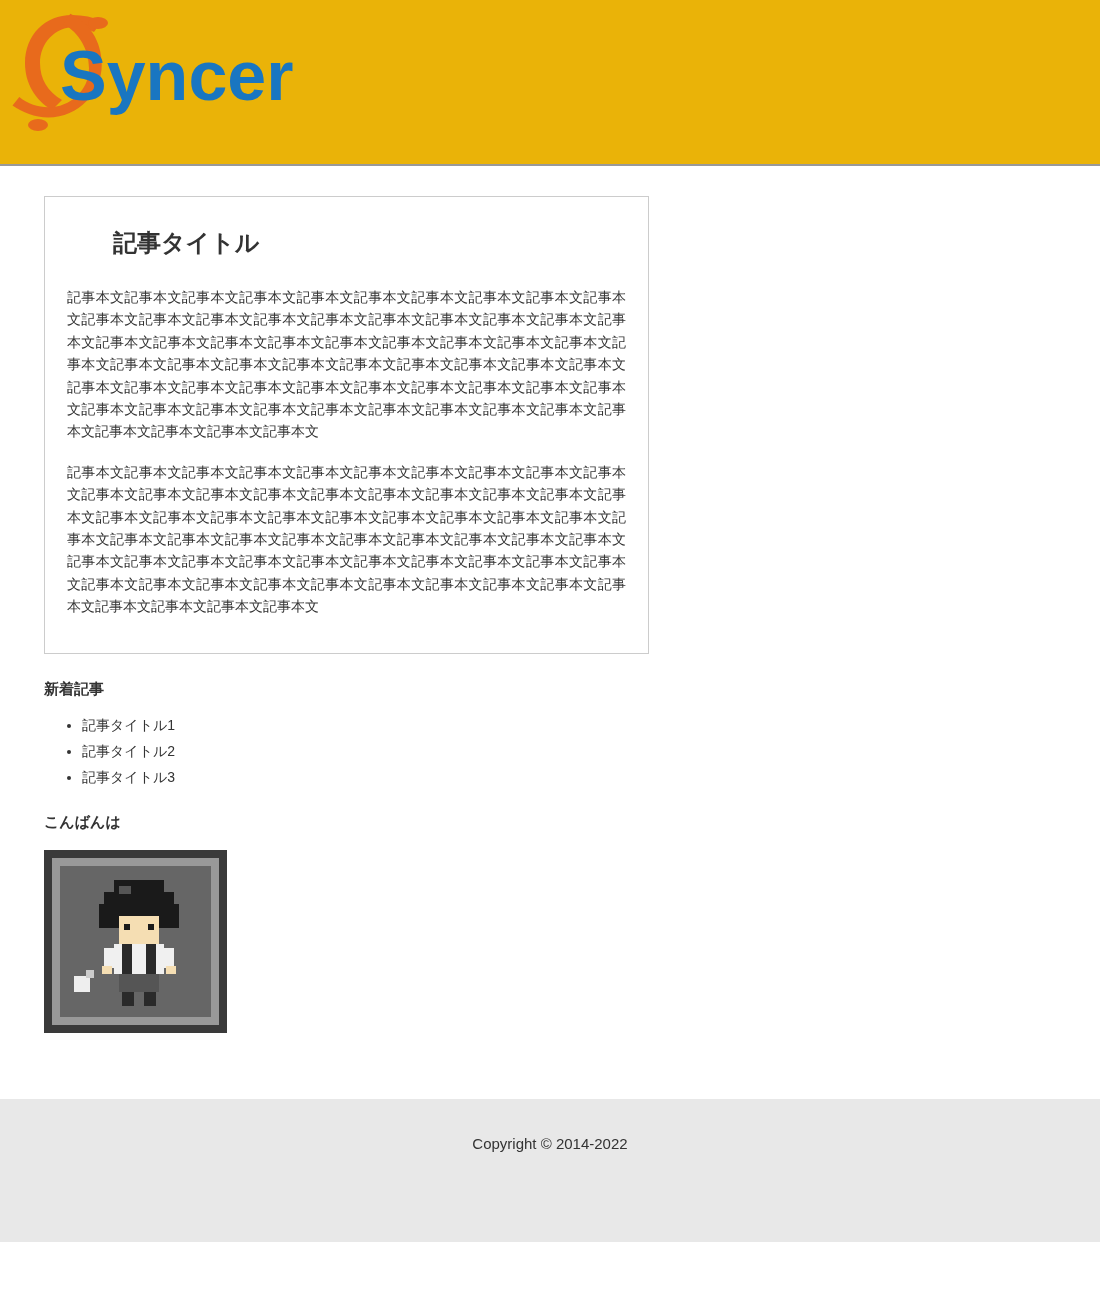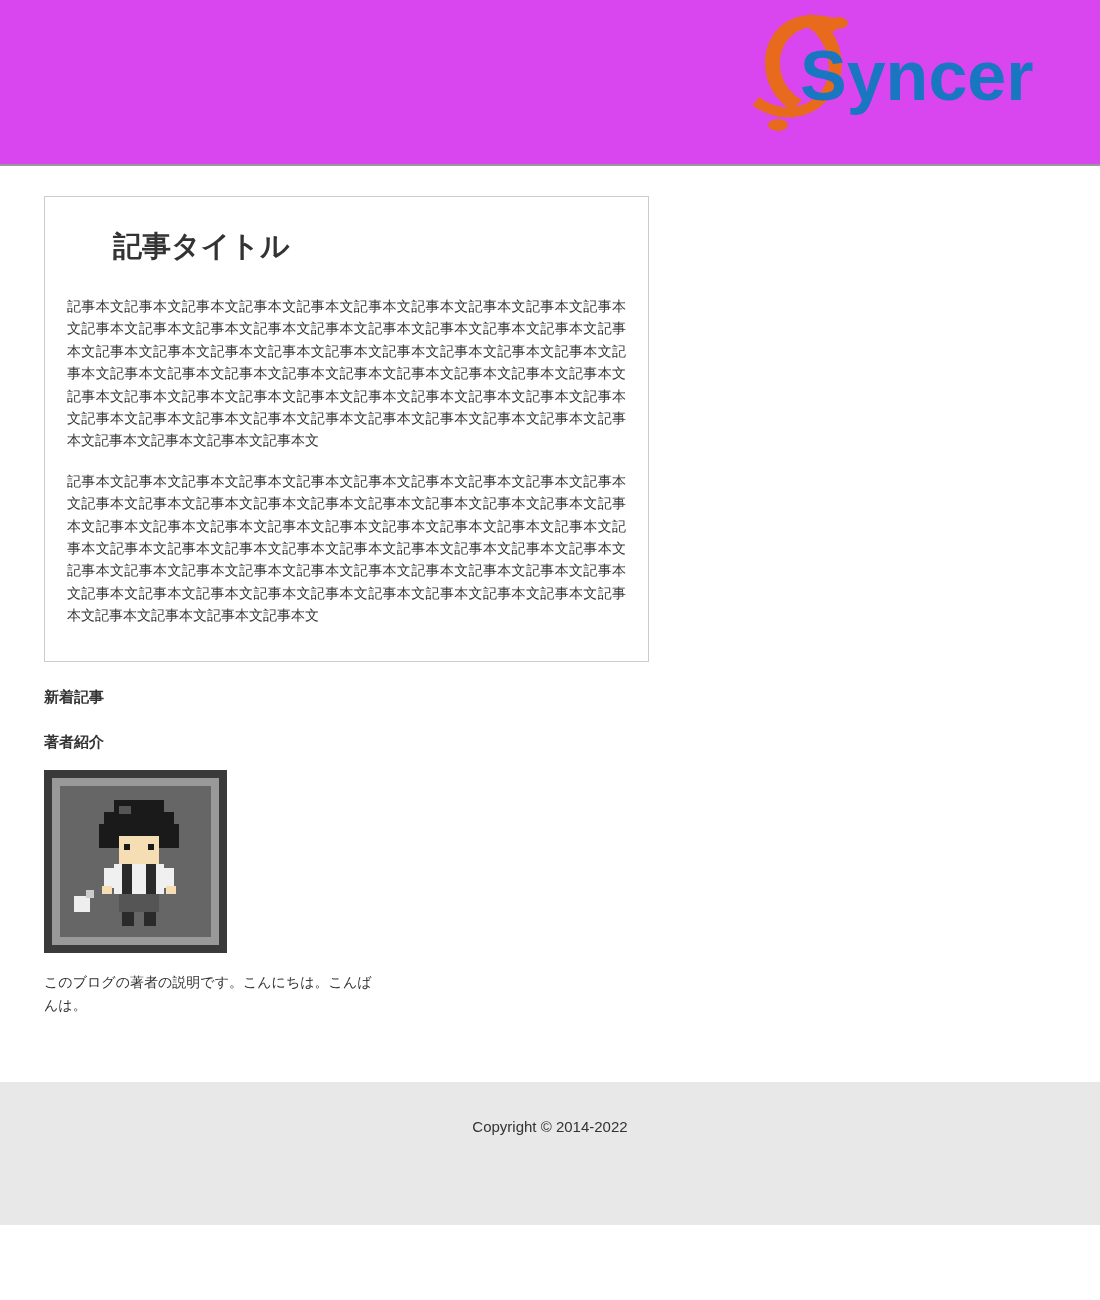--- a/index.html
+++ b/index.html
@@ -6,49 +6,50 @@
       margin: 0;
       padding: 0;
       box-sizing: border-box;
     }
     body {
       font-family: "Hiragino Kaku Gothic ProN", "ヒラギノ角ゴ ProN", Meiryo, sans-serif;
       background: #ffffff;
       color: #333;
     }
     .header {
-      background: #d946ef;
+      background: #eab308;
       padding: 5px 0 15px;
-      text-align: right;
+      text-align: left;
       border-bottom: 2px solid #999;
     }
     .logo {
       display: inline-block;
     }
     .main {
       background: #fff;
       padding: 30px 44px 40px;
     }
     .article-card {
       border: 1px solid #ccc;
       padding: 30px 22px 35px;
       width: 605px;
       margin-bottom: 26px;
     }
     .article-title {
-      font-size: 29px;
+      font-size: 24px;
       font-weight: bold;
       margin-bottom: 28px;
       padding-left: 46px;
     }
     .article-body {
       font-size: 14px;
       line-height: 1.6;
       text-align: justify;
       margin-bottom: 18px;
+      font-family: Liberation Serif, serif;
     }
     .article-body:last-child {
       margin-bottom: 0;
     }
     .section {
       margin-bottom: 26px;
       width: 340px;
     }
     .section-heading {
       font-size: 15px;
@@ -102,24 +103,29 @@
 <div class="main">
 
   <div class="article-card">
     <h1 class="article-title">記事タイトル</h1>
     <p class="article-body">記事本文記事本文記事本文記事本文記事本文記事本文記事本文記事本文記事本文記事本文記事本文記事本文記事本文記事本文記事本文記事本文記事本文記事本文記事本文記事本文記事本文記事本文記事本文記事本文記事本文記事本文記事本文記事本文記事本文記事本文記事本文記事本文記事本文記事本文記事本文記事本文記事本文記事本文記事本文記事本文記事本文記事本文記事本文記事本文記事本文記事本文記事本文記事本文記事本文記事本文記事本文記事本文記事本文記事本文記事本文記事本文記事本文記事本文記事本文記事本文記事本文記事本文記事本文</p>
     <p class="article-body">記事本文記事本文記事本文記事本文記事本文記事本文記事本文記事本文記事本文記事本文記事本文記事本文記事本文記事本文記事本文記事本文記事本文記事本文記事本文記事本文記事本文記事本文記事本文記事本文記事本文記事本文記事本文記事本文記事本文記事本文記事本文記事本文記事本文記事本文記事本文記事本文記事本文記事本文記事本文記事本文記事本文記事本文記事本文記事本文記事本文記事本文記事本文記事本文記事本文記事本文記事本文記事本文記事本文記事本文記事本文記事本文記事本文記事本文記事本文記事本文記事本文記事本文記事本文</p>
   </div>
 
   <div class="section">
     <h2 class="section-heading">新着記事</h2>
+    <ul class="recent-list">
+      <li><span>記事タイトル1</span></li>
+      <li><span>記事タイトル2</span></li>
+      <li><span>記事タイトル3</span></li>
+    </ul>
   </div>
 
   <div class="section">
-    <h2 class="section-heading">著者紹介</h2>
+    <h2 class="section-heading">こんばんは</h2>
     <div class="author-avatar">
       <svg width="183" height="183" viewBox="0 0 183 183">
 
         <rect x="0" y="0" width="183" height="183" fill="#3a3a3a"></rect>
         <rect x="8" y="8" width="167" height="167" fill="#999"></rect>
         <rect x="16" y="16" width="151" height="151" fill="#666"></rect>
 
         <rect x="70" y="30" width="50" height="12" fill="#1a1a1a"></rect>
         <rect x="60" y="42" width="70" height="12" fill="#1a1a1a"></rect>
         <rect x="55" y="54" width="80" height="12" fill="#1a1a1a"></rect>
@@ -145,20 +151,19 @@
 
         <rect x="75" y="124" width="40" height="18" fill="#555"></rect>
 
         <rect x="78" y="142" width="12" height="14" fill="#2a2a2a"></rect>
         <rect x="100" y="142" width="12" height="14" fill="#2a2a2a"></rect>
 
         <rect x="30" y="126" width="16" height="16" fill="#eee"></rect>
         <rect x="42" y="120" width="8" height="8" fill="#ccc"></rect>
       </svg>
     </div>
-    <p class="author-desc">このブログの著者の説明です。こんにちは。こんばんは。</p>
   </div>
 
 </div>
 
 <div class="footer">
   <span>Copyright © 2014-2022</span>
 </div>
 
 </body></html>

